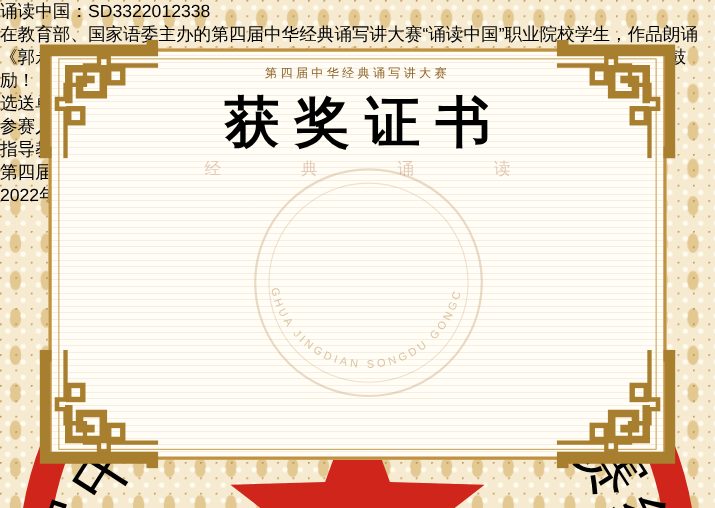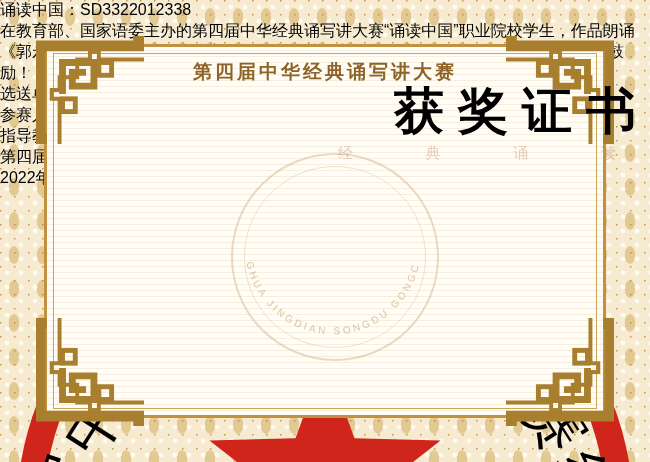--- a/index.html
+++ b/index.html
@@ -25,31 +25,31 @@
   .corner.bl{left:36px;bottom:36px;transform:scaleY(-1);}
   .corner.br{right:36px;bottom:36px;transform:scale(-1,-1);}
 
   
   .wm{position:absolute;left:231px;top:153px;width:204px;height:204px;border-radius:50%;
       border:2px solid rgba(199,160,112,.38);}
   .wm-inner{position:absolute;inset:11px;border-radius:50%;border:1.5px solid rgba(199,160,112,.30);}
   .wm-glyphs{position:absolute;left:0;right:0;top:46px;text-align:center;
       font-family:"DejaVu Serif",serif;font-weight:bold;font-size:92px;line-height:1;
       color:rgba(197,156,102,.40);letter-spacing:8px;}
-  .wm-top{position:absolute;left:0;right:0;top:144px;text-align:right;
+  .wm-top{position:absolute;left:0;right:0;top:144px;text-align:center;
       font-family:"DejaVu Serif",serif;font-size:15px;letter-spacing:34px;text-indent:34px;
       color:rgba(186,120,88,.38);}
   .wm-arc{position:absolute;left:231px;top:153px;width:204px;height:204px;}
   .wm-arc text{font-family:"Liberation Sans",sans-serif;font-size:10px;letter-spacing:3px;
       fill:rgba(190,150,95,.55);}
 
   
   .subtitle{position:absolute;left:0;right:0;top:59px;text-align:center;
-      font-size:19px;font-weight:bold;letter-spacing:3px;color:#8d6327;}
-  .title{position:absolute;left:0;right:0;top:78px;text-align:right;
+      font-size:11px;font-weight:normal;letter-spacing:3px;color:#8d6327;}
+  .title{position:absolute;left:0;right:0;top:78px;text-align:center;
       font-family:"DejaVu Serif",serif;font-weight:bold;font-size:50px;letter-spacing:14px;text-indent:14px;
       background:linear-gradient(180deg,#6d4a12 0%,#9c7425 28%,#e7c express 0;
       background:linear-gradient(180deg,#6d4a12 0%,#9c7425 28%,#e7c468 52%,#8a5f16 74%,#caa14c 100%);
       -webkit-background-clip:text;background-clip:text;color:transparent;
       filter:drop-shadow(2px 2px 1px rgba(95,65,12,.45));}
   .certno{position:absolute;right:58px;top:140px;font-size:13px;color:#45413b;letter-spacing:.5px;}
 
   
   .bodytext{position:absolute;left:62px;right:56px;top:166px;
       font-size:14.5px;line-height:34px;color:#3c3c38;font-weight:600;text-align:justify;}

